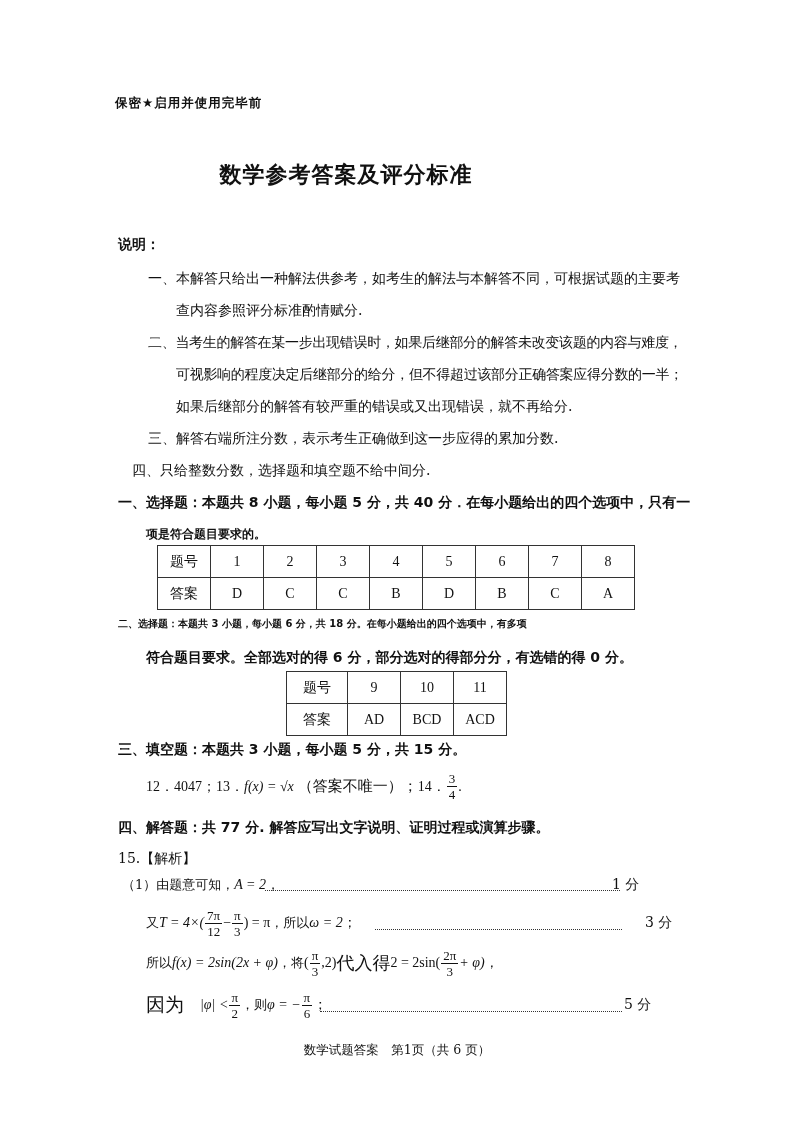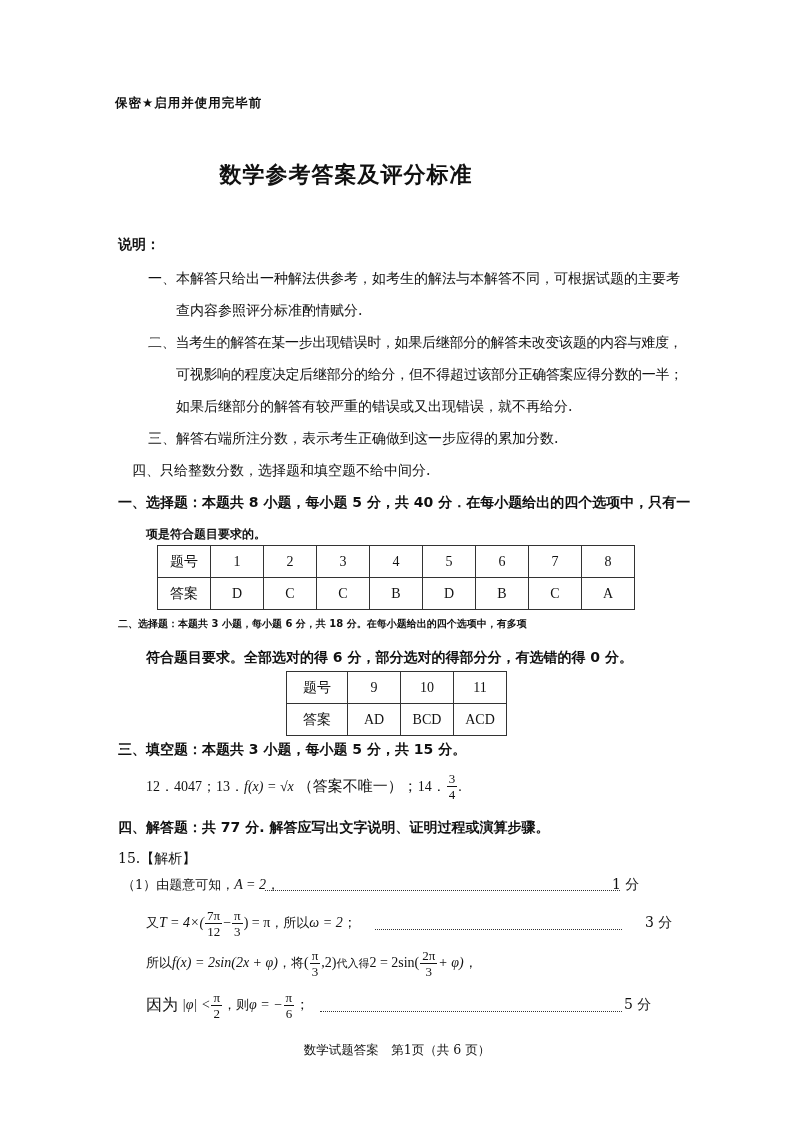--- a/index.html
+++ b/index.html
@@ -135,32 +135,32 @@
 <div class="abs p serif" style="left:146px;top:946px;display:flex;align-items:center;height:34px;">
   <span style="font-family:'DejaVu Serif',serif;font-size:13px;">所以</span>
   <span class="i">f(x) = 2sin(2x + φ)</span>
   <span style="font-family:'DejaVu Serif',serif;font-size:13px;">，将</span>
   <span>(</span>
   <span class="frac">
       <span class="n">π</span>
       <span class="d">3</span>
     </span>
   <span>,2)</span>
-  <span style="font-family:Liberation Mono, monospace;font-size:11px;"> 代入得</span>
+  <span style="font-family:Liberation Mono, monospace;font-size:18px;"> 代入得</span>
   <span>2 = 2sin(</span>
   <span class="frac">
       <span class="n">2π</span>
       <span class="d">3</span>
     </span>
   <span class="i"> + φ)</span>
   <span>，</span>
 </div>
 
 <div class="abs p serif" style="left:146px;top:988px;display:flex;align-items:center;height:34px;">
-  <span style="font-family:'DejaVu Serif',serif;font-size:16px;margin-right:4px;">因为</span>
+  <span style="font-family:'DejaVu Serif',serif;font-size:19px;margin-right:16px;">因为</span>
   <span class="i">|φ| &lt; </span>
   <span class="frac">
       <span class="n">π</span>
       <span class="d">2</span>
     </span>
   <span style="font-family:'DejaVu Serif',serif;font-size:13px;">，则</span>
   <span class="i">φ = −</span>
   <span class="frac">
       <span class="n">π</span>
       <span class="d">6</span>

